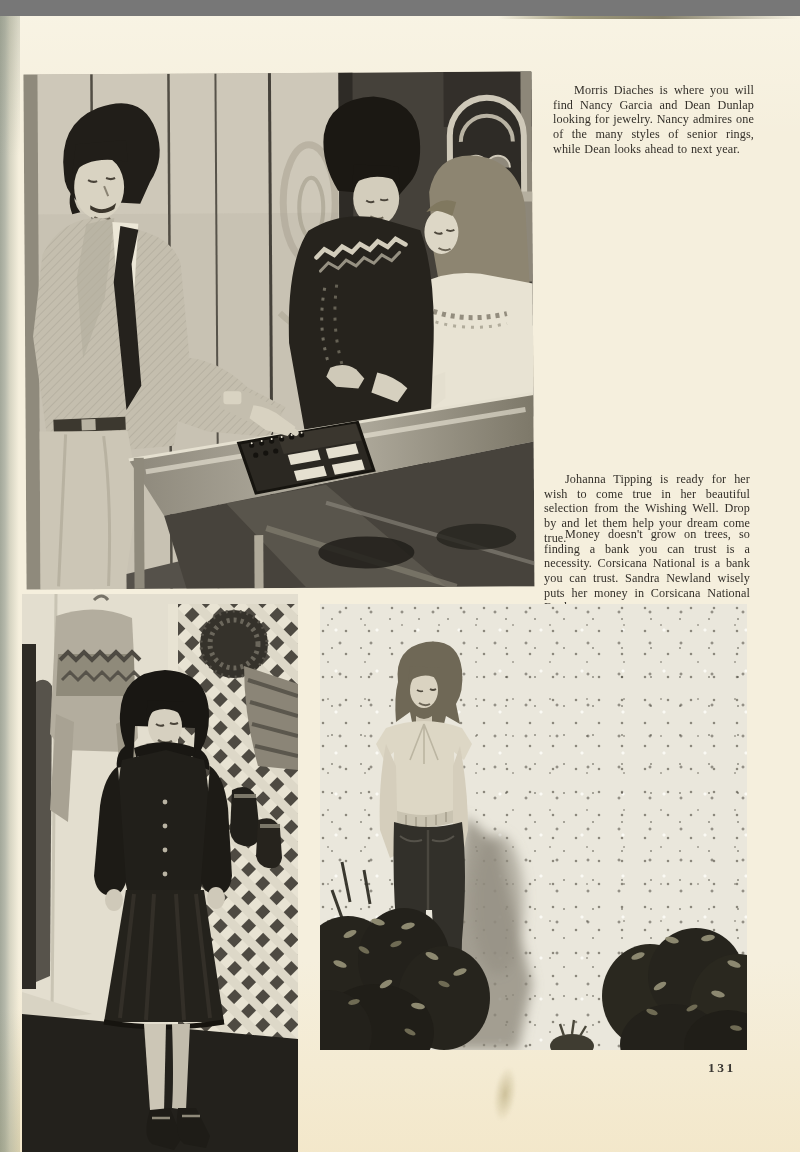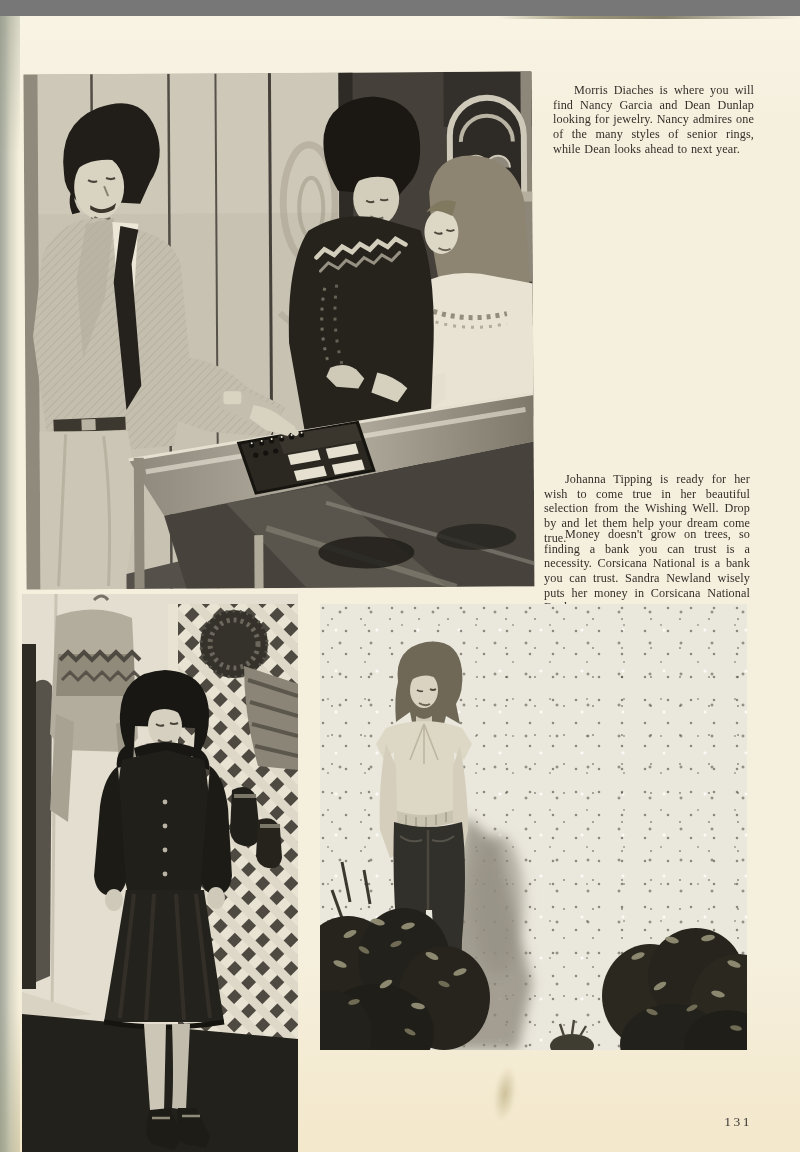--- a/index.html
+++ b/index.html
@@ -48,22 +48,22 @@
   }
   .caption{
     position:absolute; color:var(--ink);
     font-size:12.2px; line-height:14.6px; text-align:justify; text-indent:21px;
     letter-spacing:.1px; word-spacing:.6px;
   }
   .caption1{left:553px; top:55px;  width:201px;}
   .caption2{left:544px; top:444px; width:206px;}
   .caption3{left:544px; top:499px; width:206px;}
   .page-number{
-    position:absolute; left:708px; top:1098px; width:44px; text-align:right;
-    color:#3b3833; font-size:13.5px; letter-spacing:2.5px;
+    position:absolute; left:708px; top:1044px; width:44px; text-align:left;
+    color:#3b3833; font-size:13.5px; letter-spacing:2.5px;font-weight:bold;
   }
 </style>
 </head>
 <body>
 
 <div class="page">
 
   <figure class="photo photo1" aria-label="Salesman in a tweed jacket and tie shows a tray of senior rings on a glass counter to a boy in a patterned sweater and a girl with long hair">
     <svg viewBox="0 0 508 515" preserveAspectRatio="none">
       <defs>

